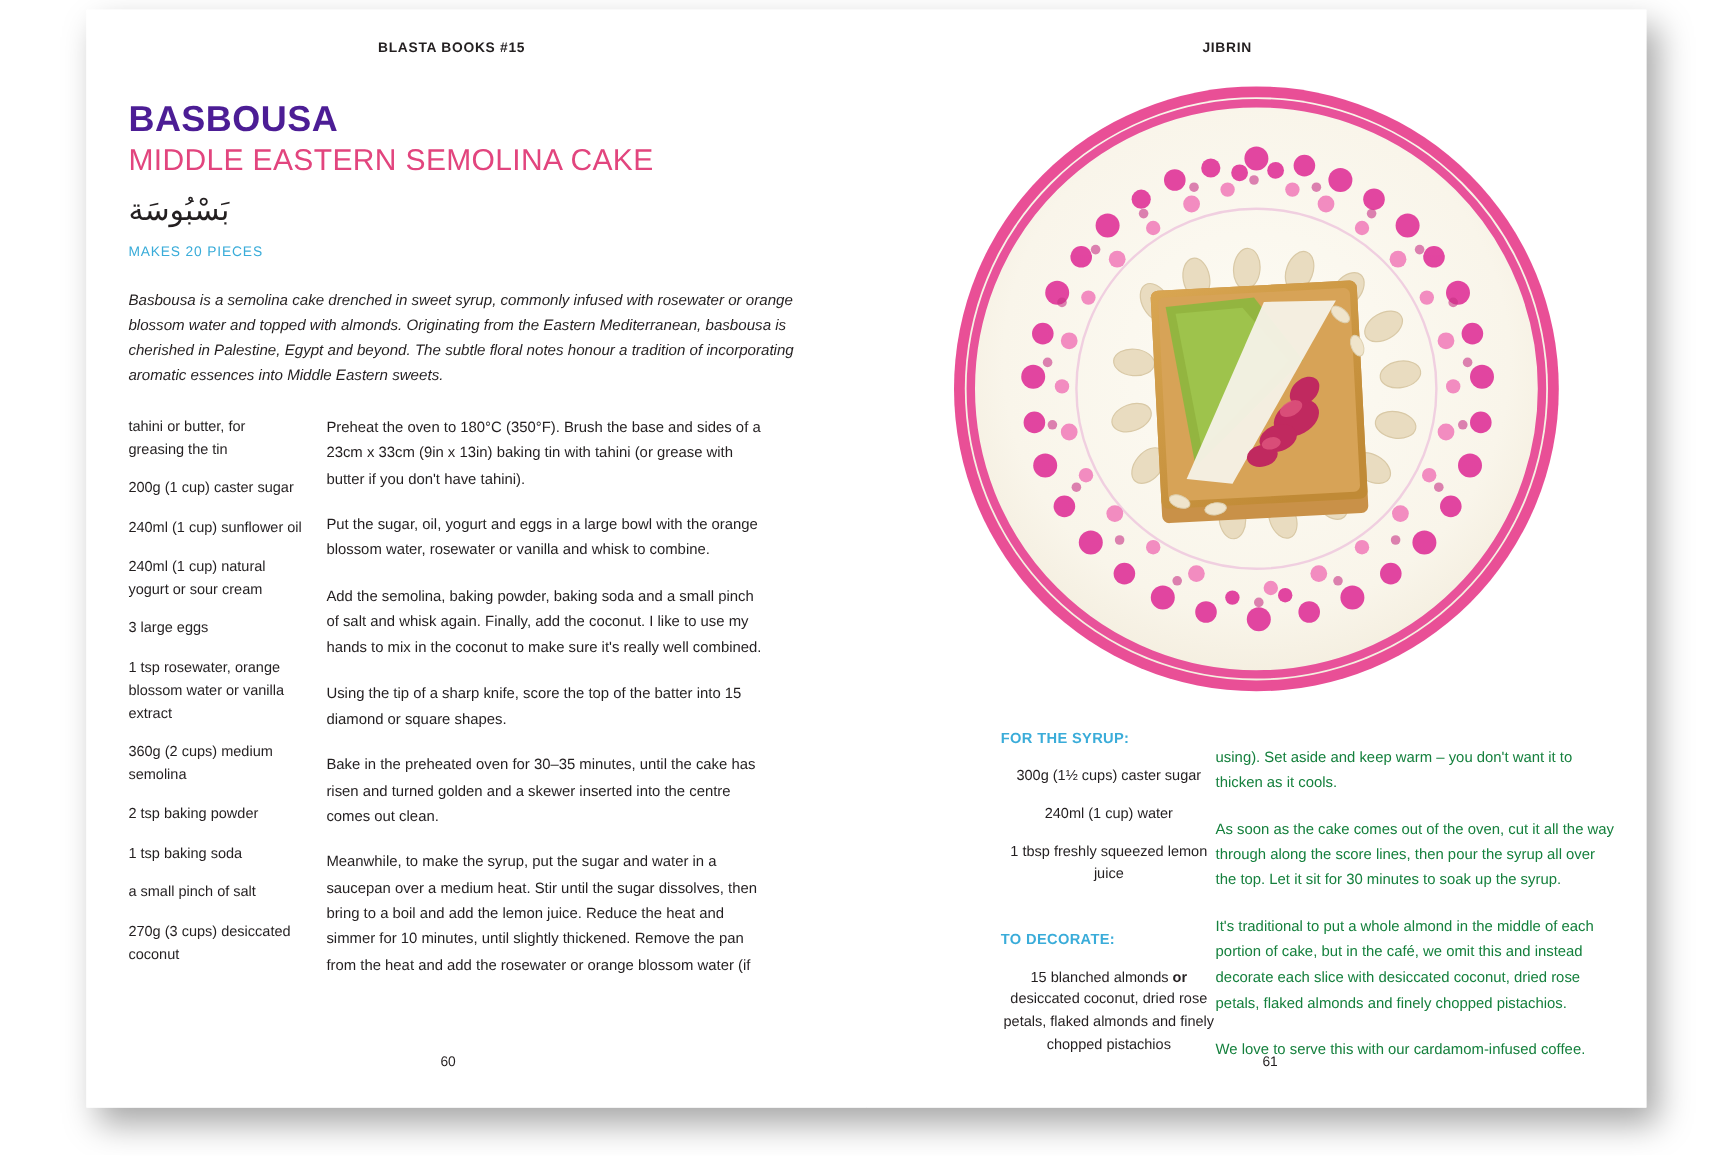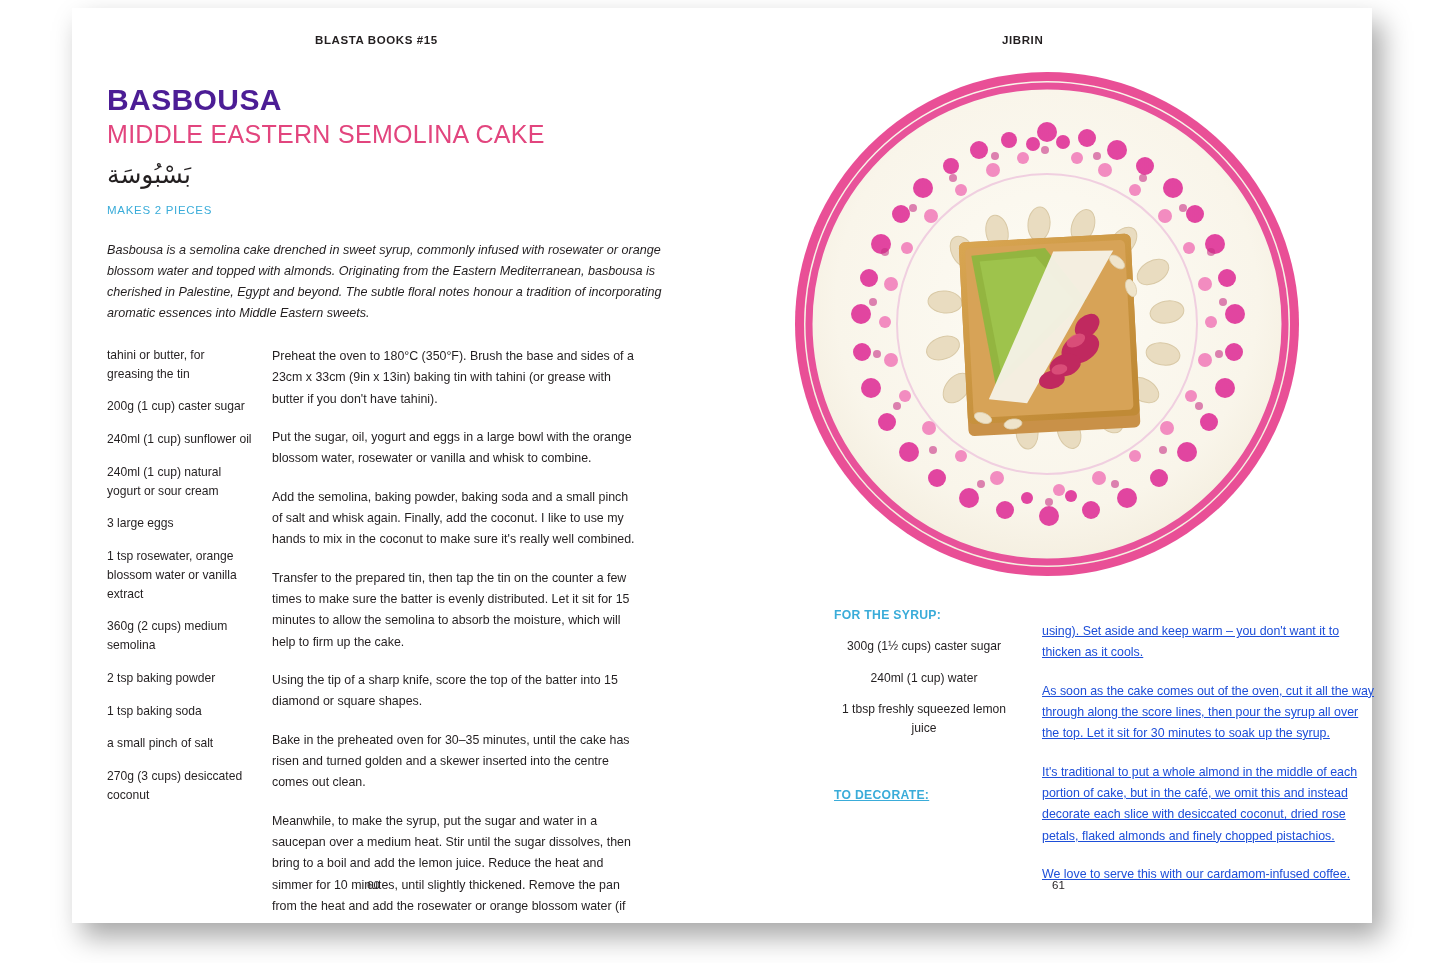--- a/index.html
+++ b/index.html
@@ -142,47 +142,46 @@
   .col-syrup {
     position: absolute;
     left: 112px;
     top: 598px;
     width: 180px;
     font-size: 12.1px;
     line-height: 1.55;
     color: #231f20;
   }
   .col-syrup p { margin: 0 0 13px 0; text-align: center; }
-  .col-syrup .decorate-head { margin-top: 48px; text-decoration: underline; }
+  .col-syrup .decorate-head { margin-top: 36px; }
   .col-right-text {
     position: absolute;
-    left: 320px;
+    left: 291px;
     top: 613px;
     width: 335px;
     font-size: 12.4px;
     line-height: 1.72;
-    color: #1d4ed8;
-    text-decoration: underline;
+    color: #15803d;
   }
   .col-right-text p { margin: 0 0 17px 0; }
   .bold { font-weight: bold; }
 </style>
 </head>
 <body>
 
 <div id="page">
   <div class="spread">
 
     <div class="page-left">
       <div class="running-head rh-left">BLASTA BOOKS #15</div>
 
       <div class="title-main">BASBOUSA</div>
       <div class="title-sub">MIDDLE EASTERN SEMOLINA CAKE</div>
       <div class="title-arabic">بَسْبُوسَة</div>
-      <div class="makes">MAKES 2 PIECES</div>
+      <div class="makes">MAKES 20 PIECES</div>
 
       <div class="intro">Basbousa is a semolina cake drenched in sweet syrup, commonly infused with rosewater or orange blossom water and topped with almonds. Originating from the Eastern Mediterranean, basbousa is cherished in Palestine, Egypt and beyond. The subtle floral notes honour a tradition of incorporating aromatic essences into Middle Eastern sweets.</div>
 
       <div class="ingredients">
         <p>tahini or butter, for greasing the tin</p>
         <p>200g (1 cup) caster sugar</p>
         <p>240ml (1 cup) sunflower oil</p>
         <p>240ml (1 cup) natural yogurt or sour cream</p>
         <p>3 large eggs</p>
         <p>1 tsp rosewater, orange blossom water or vanilla extract</p>
@@ -190,21 +189,20 @@
         <p>2 tsp baking powder</p>
         <p>1 tsp baking soda</p>
         <p>a small pinch of salt</p>
         <p>270g (3 cups) desiccated coconut</p>
       </div>
 
       <div class="method">
         <p>Preheat the oven to 180°C (350°F). Brush the base and sides of a 23cm x 33cm (9in x 13in) baking tin with tahini (or grease with butter if you don't have tahini).</p>
         <p>Put the sugar, oil, yogurt and eggs in a large bowl with the orange blossom water, rosewater or vanilla and whisk to combine.</p>
         <p>Add the semolina, baking powder, baking soda and a small pinch of salt and whisk again. Finally, add the coconut. I like to use my hands to mix in the coconut to make sure it's really well combined.</p>
-        <p>Transfer to the prepared tin, then tap the tin on the counter a few times to make sure the batter is evenly distributed. Let it sit for 15 minutes to allow the semolina to absorb the moisture, which will help to firm up the cake.</p>
         <p>Using the tip of a sharp knife, score the top of the batter into 15 diamond or square shapes.</p>
         <p>Bake in the preheated oven for 30–35 minutes, until the cake has risen and turned golden and a skewer inserted into the centre comes out clean.</p>
         <p>Meanwhile, to make the syrup, put the sugar and water in a saucepan over a medium heat. Stir until the sugar dissolves, then bring to a boil and add the lemon juice. Reduce the heat and simmer for 10 minutes, until slightly thickened. Remove the pan from the heat and add the rosewater or orange blossom water (if</p>
       </div>
 
       <div class="folio folio-left">60</div>
     </div>
 
     <div class="page-right">
       <div class="running-head rh-right">JIBRIN</div>
@@ -374,20 +372,21 @@
         </svg>
       </div>
 
       <div class="col-syrup">
         <div class="sub-head">FOR THE SYRUP:</div>
         <p>300g (1½ cups) caster sugar</p>
         <p>240ml (1 cup) water</p>
         <p>1 tbsp freshly squeezed lemon juice</p>
 
         <div class="sub-head decorate-head">TO DECORATE:</div>
+        <p><span>15 blanched almonds </span><span class="bold">or</span><span> desiccated coconut, dried rose petals, flaked almonds and finely chopped pistachios</span></p>
       </div>
 
       <div class="col-right-text">
         <p>using). Set aside and keep warm – you don't want it to thicken as it cools.</p>
         <p>As soon as the cake comes out of the oven, cut it all the way through along the score lines, then pour the syrup all over the top. Let it sit for 30 minutes to soak up the syrup.</p>
         <p>It's traditional to put a whole almond in the middle of each portion of cake, but in the café, we omit this and instead decorate each slice with desiccated coconut, dried rose petals, flaked almonds and finely chopped pistachios.</p>
         <p>We love to serve this with our cardamom-infused coffee.</p>
       </div>
 
       <div class="folio folio-right">61</div>

